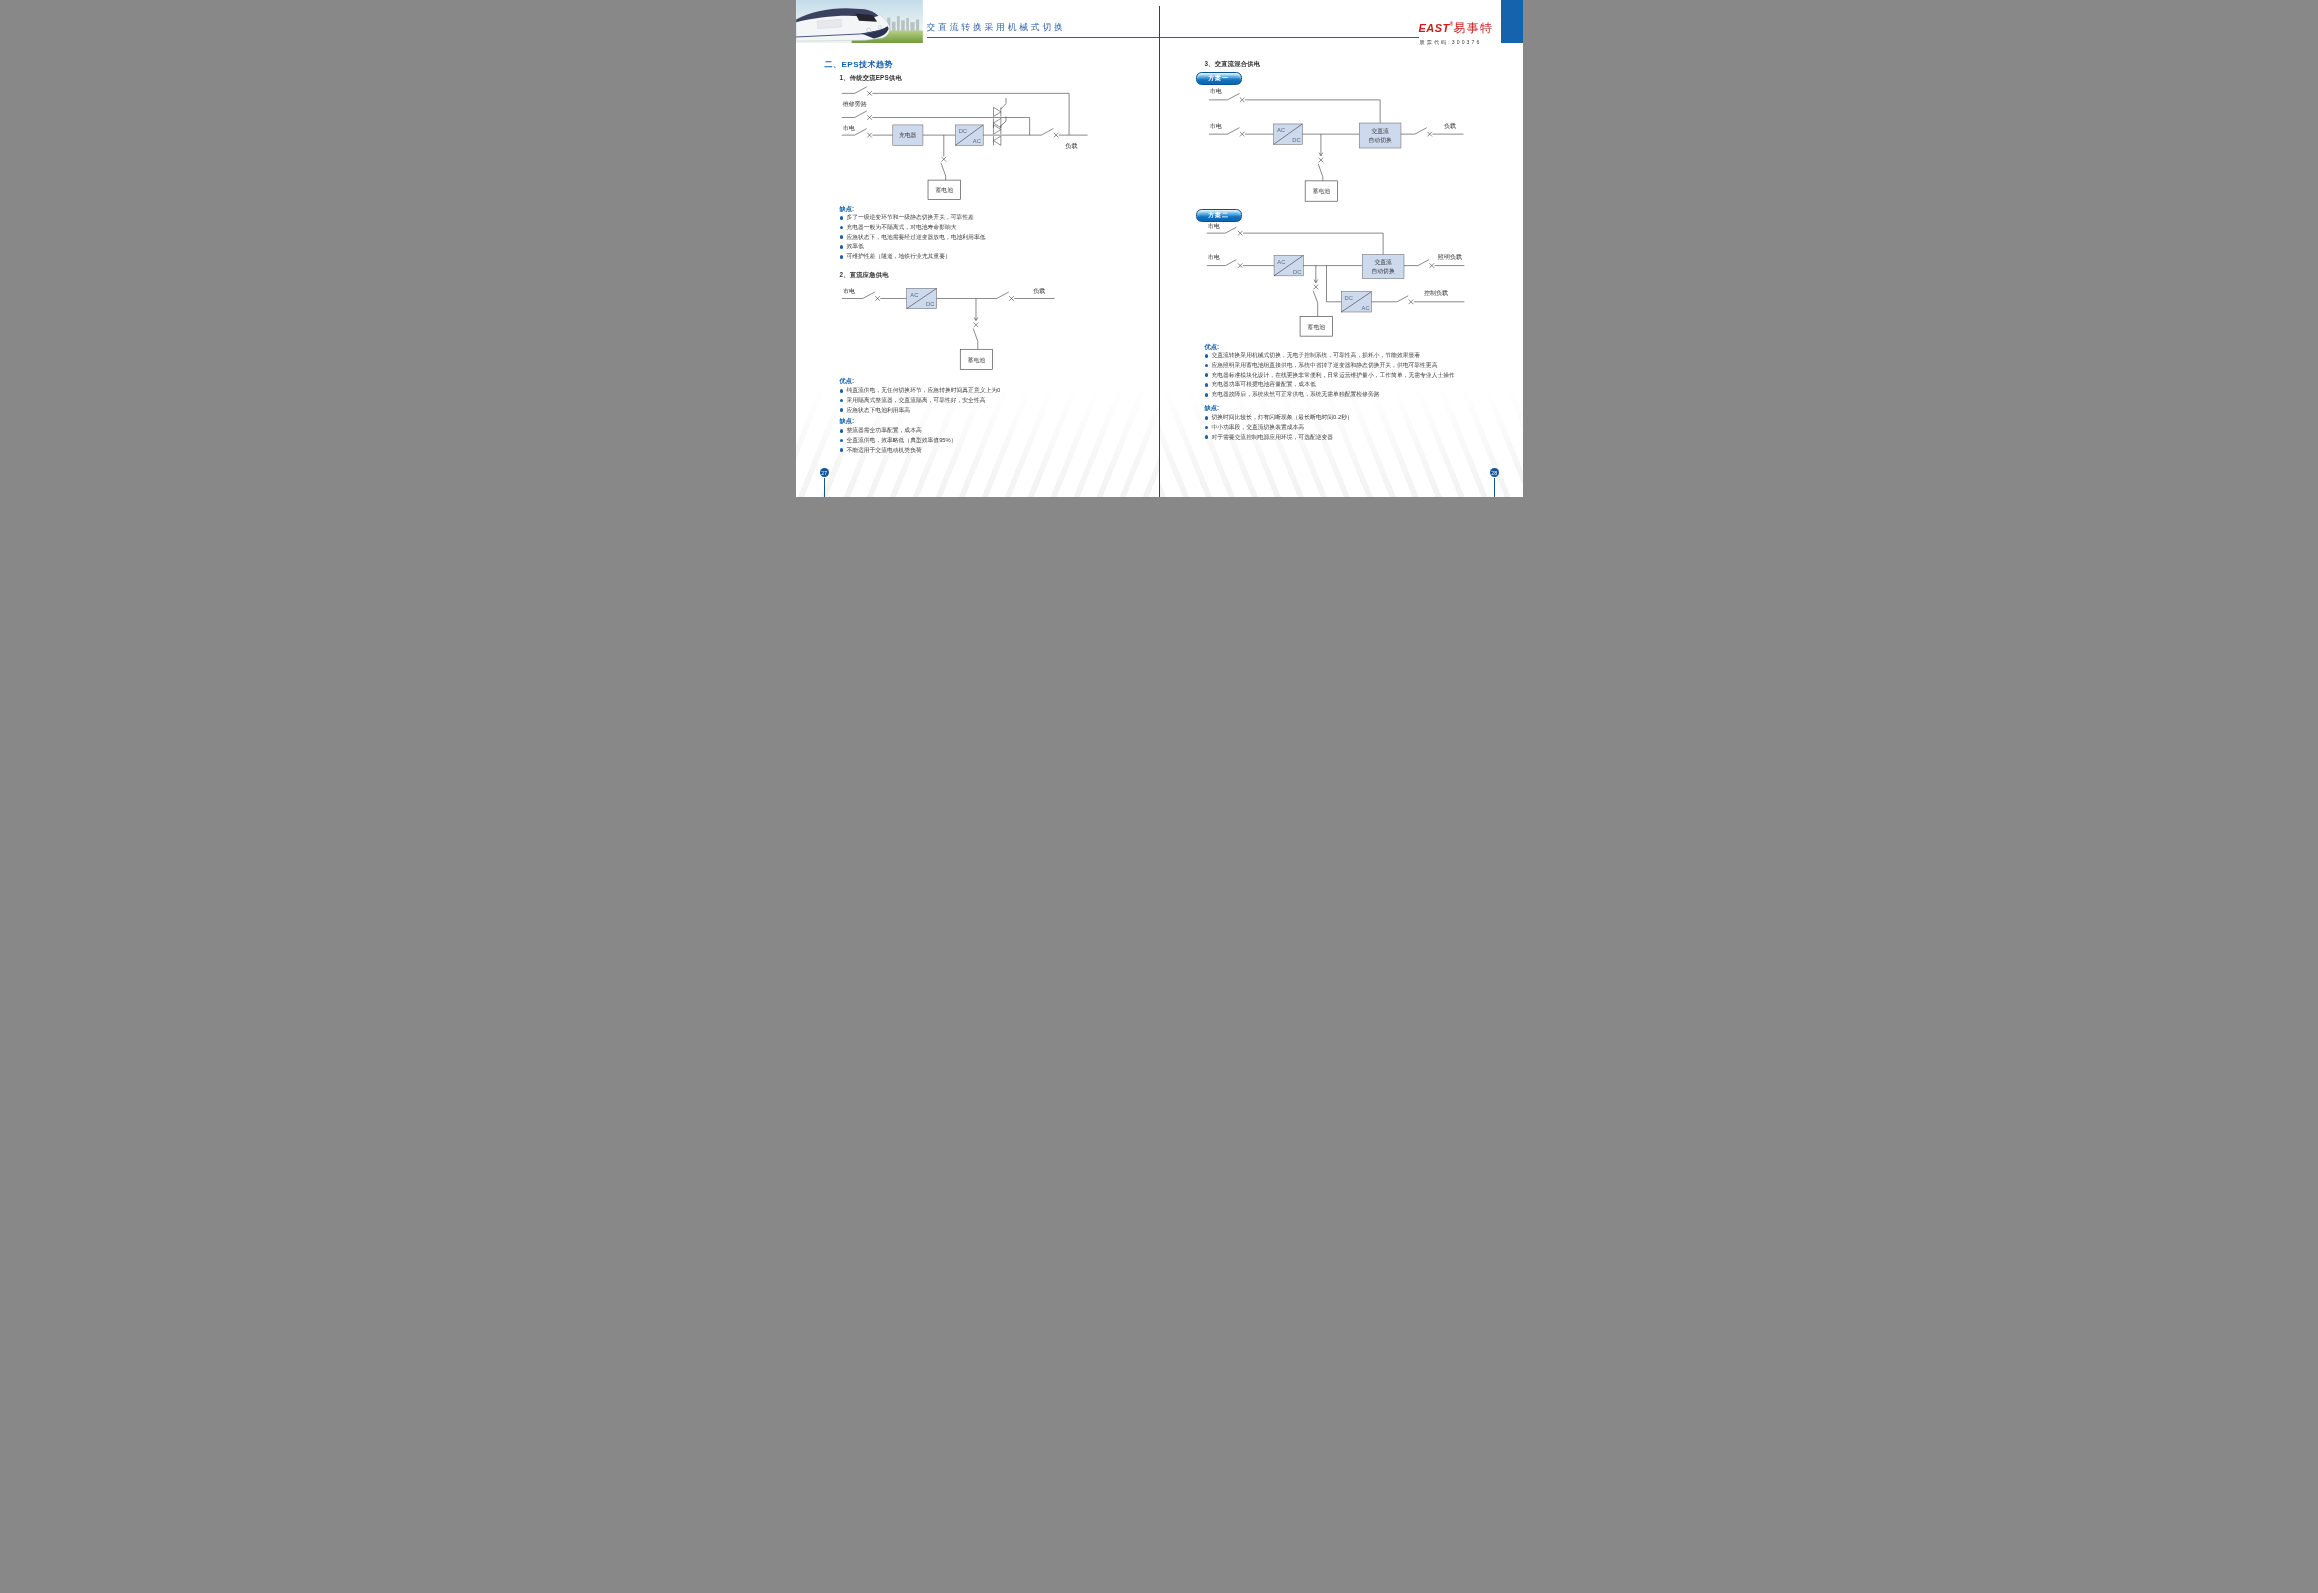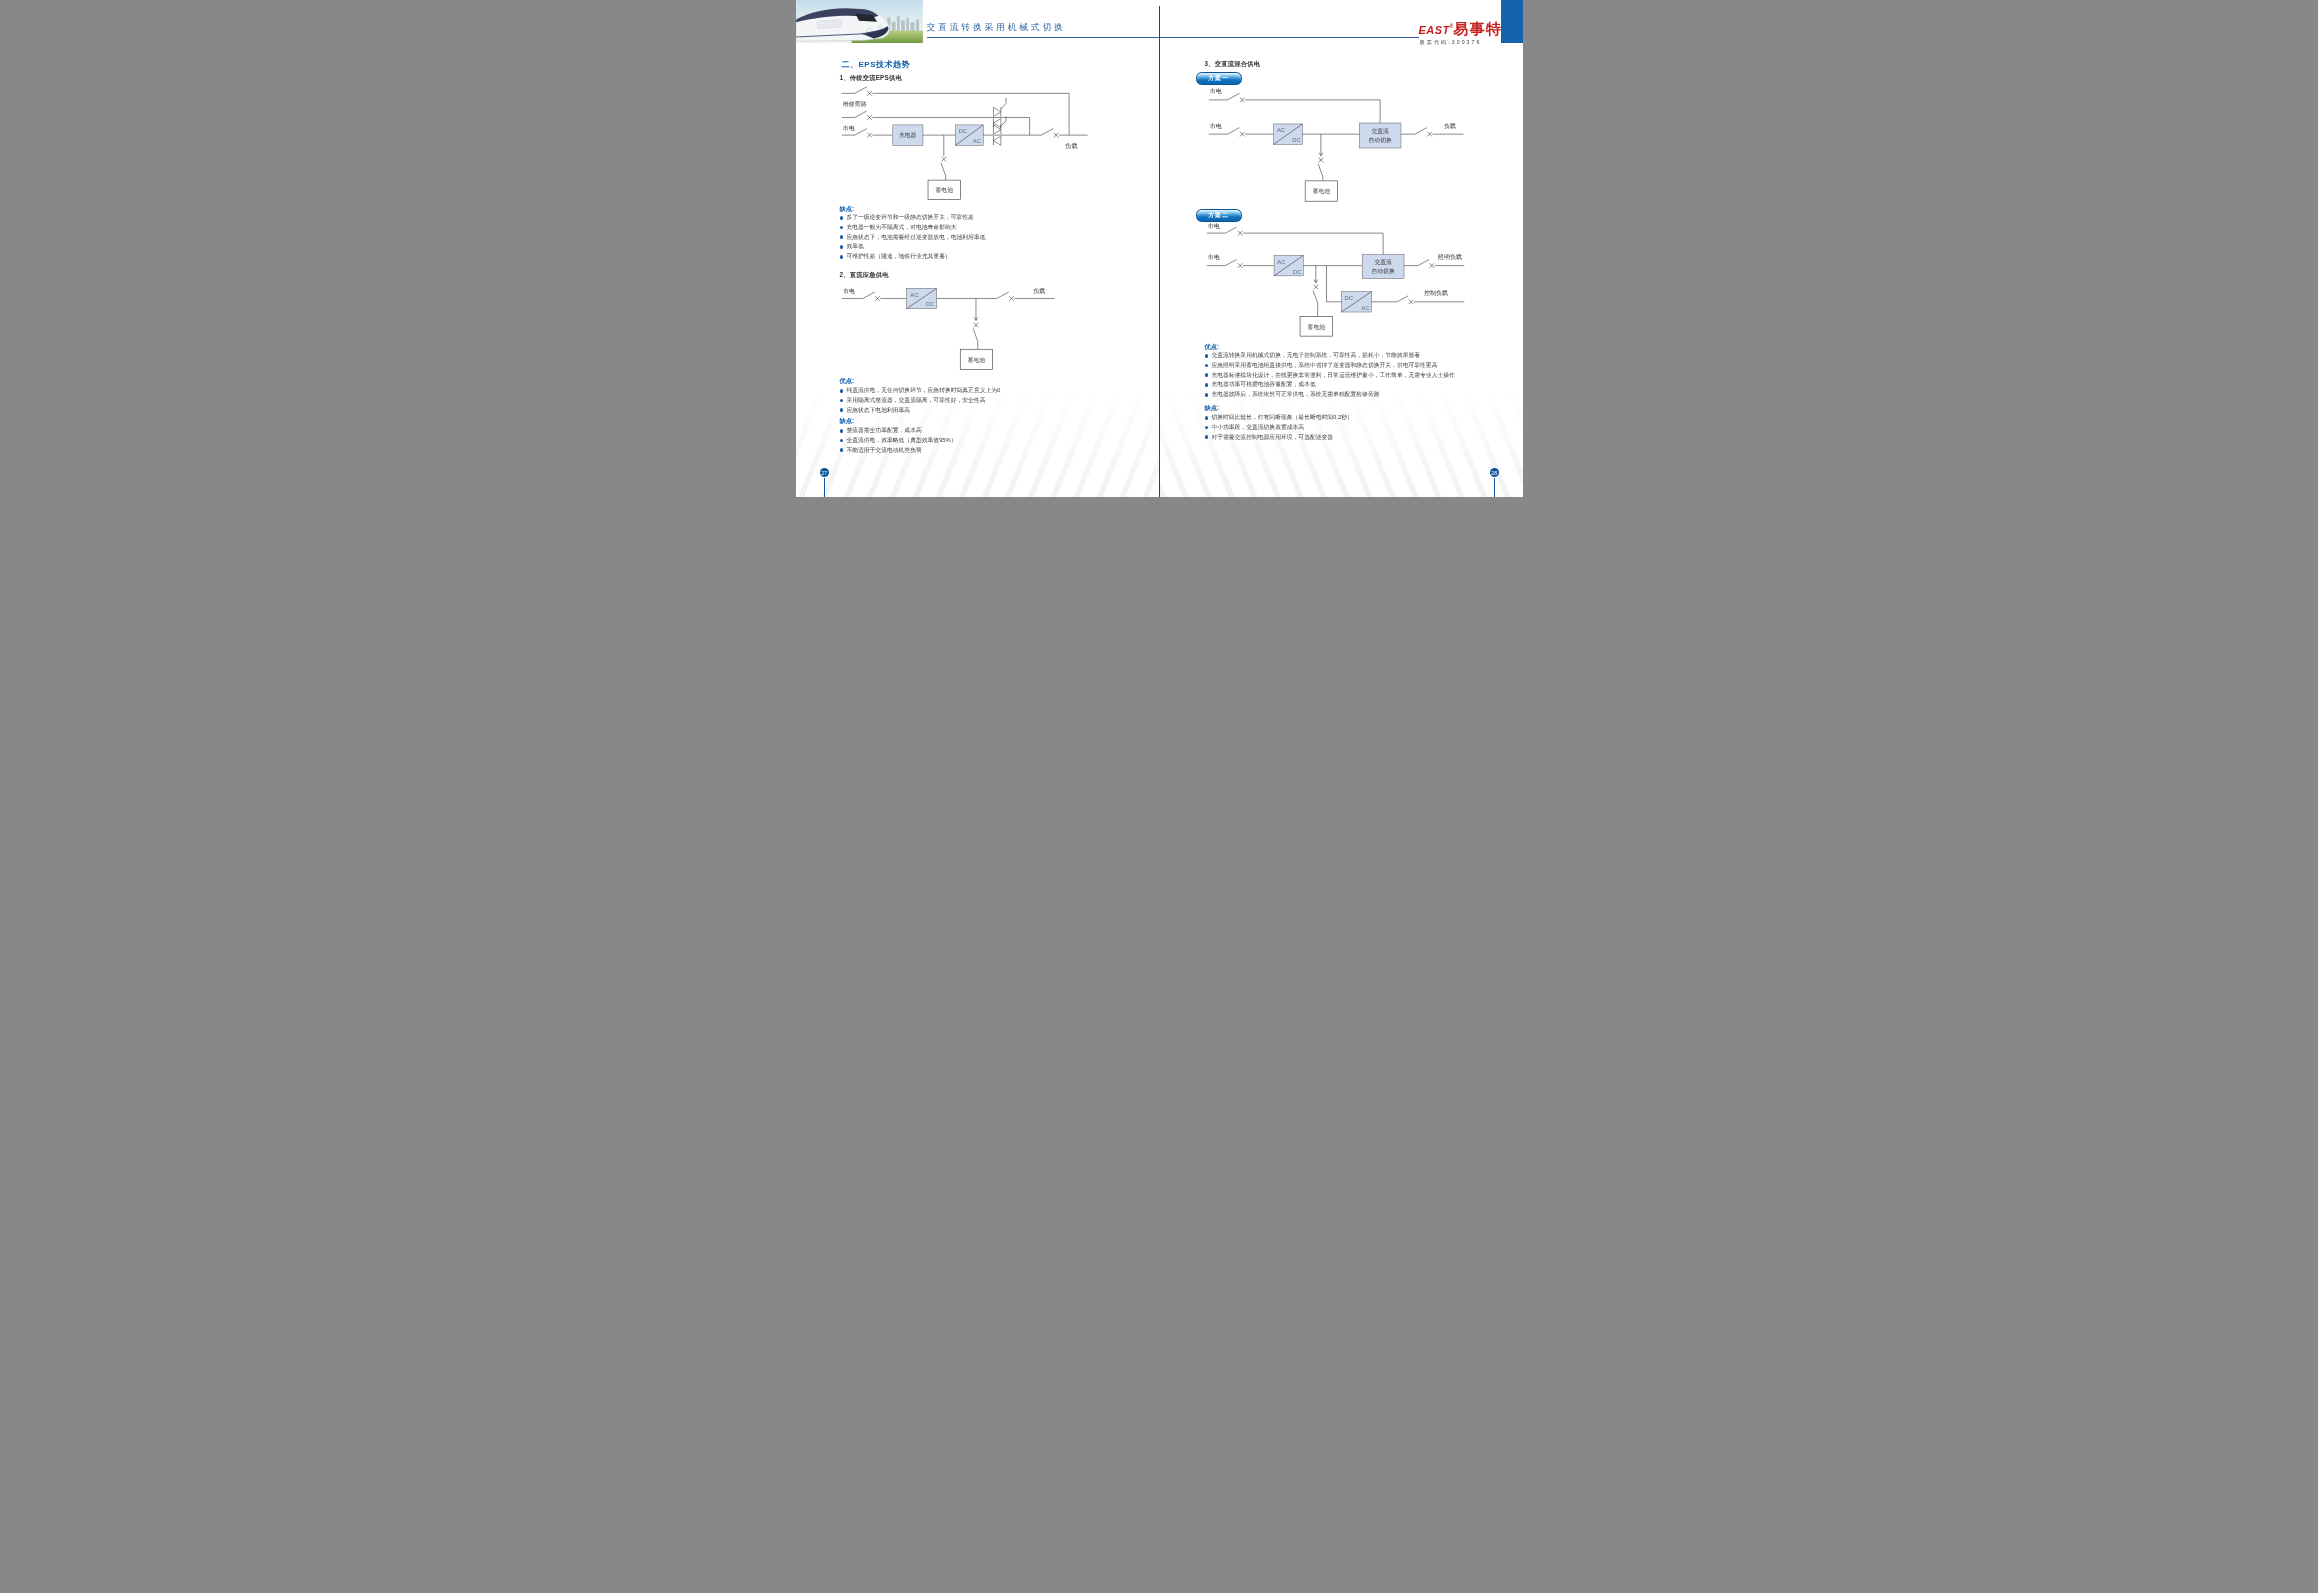--- a/index.html
+++ b/index.html
@@ -10,21 +10,21 @@
   }
   
   .photo{position:absolute;left:0;top:0;width:127px;height:43px;overflow:hidden;}
   .hdr-title{position:absolute;left:131px;top:22px;font-size:8.8px;letter-spacing:2.8px;
     color:#2d64a7;font-weight:500;white-space:nowrap;}
   .hdr-line{position:absolute;left:131px;top:37px;width:492px;height:1.1px;background:#2d5f9f;}
   .corner-bar{position:absolute;left:705px;top:0;width:22px;height:43px;background:#1563ac;}
   .logo{position:absolute;left:623px;top:19.5px;white-space:nowrap;color:#c8201e;}
   .logo .east{font-size:11px;font-weight:800;font-style:italic;letter-spacing:0.5px;}
   .logo .reg{font-size:4.6px;vertical-align:6.5px;font-weight:700;}
-  .logo .cn{font-size:15px;font-weight:700;font-family:"Liberation Serif","DejaVu Serif",serif;letter-spacing:1.4px;}
+  .logo .cn{font-size:12px;font-weight:400;font-family:"Liberation Serif","DejaVu Serif",serif;letter-spacing:1.4px;}
   .stock{position:absolute;left:624px;top:39px;font-size:5.1px;letter-spacing:2.1px;color:#3a3a3a;white-space:nowrap;}
   .divider{position:absolute;left:363px;top:6px;width:0.9px;height:491px;background:#3f3f3f;}
   
   .tracks{position:absolute;bottom:0;height:109px;pointer-events:none;}
   .tracks.l{left:0;width:364px;
     background:repeating-linear-gradient(112deg,rgba(110,115,120,0.13) 0 5.6px,rgba(255,255,255,0) 5.6px 21.3px);}
   .tracks.r{left:364px;width:364px;
     background:repeating-linear-gradient(68deg,rgba(110,115,120,0.13) 0 5.6px,rgba(255,255,255,0) 5.6px 21.3px);}
   .tracks-fade{position:absolute;bottom:0;left:0;width:727px;height:109px;pointer-events:none;
     background:linear-gradient(to bottom,#ffffff 0%,rgba(255,255,255,0.72) 40%,rgba(255,255,255,0.30) 100%);}
@@ -110,21 +110,21 @@
 
   <div class="hdr-title">交直流转换采用机械式切换</div>
   <div class="hdr-line"></div>
   <div class="corner-bar"></div>
   <div class="logo">
     <span class="east">EAST</span><span class="reg">®</span><span class="cn">易事特</span>
   </div>
   <div class="stock">股票代码:300376</div>
   <div class="divider"></div>
 
-  <div class="h1" style="left:46px;top:59px;">二、EPS技术趋势</div>
+  <div class="h1" style="left:29px;top:59px;">二、EPS技术趋势</div>
   <div class="h2" style="left:44px;top:74px;">1、传统交流EPS供电</div>
 
   <svg class="diag" style="left:41px;top:85px;" width="260" height="116" viewBox="0 0 560 250">
 
     <path d="M10 18 H38 M76 18 H500 V108"></path>
     <path d="M38 18 L64 4"></path>
     <path d="M65 13 L75 23 M75 13 L65 23"></path>
     <text x="12" y="46">维修旁路</text>
 
     <path d="M10 70 H38 M76 70 H415 V108"></path>

